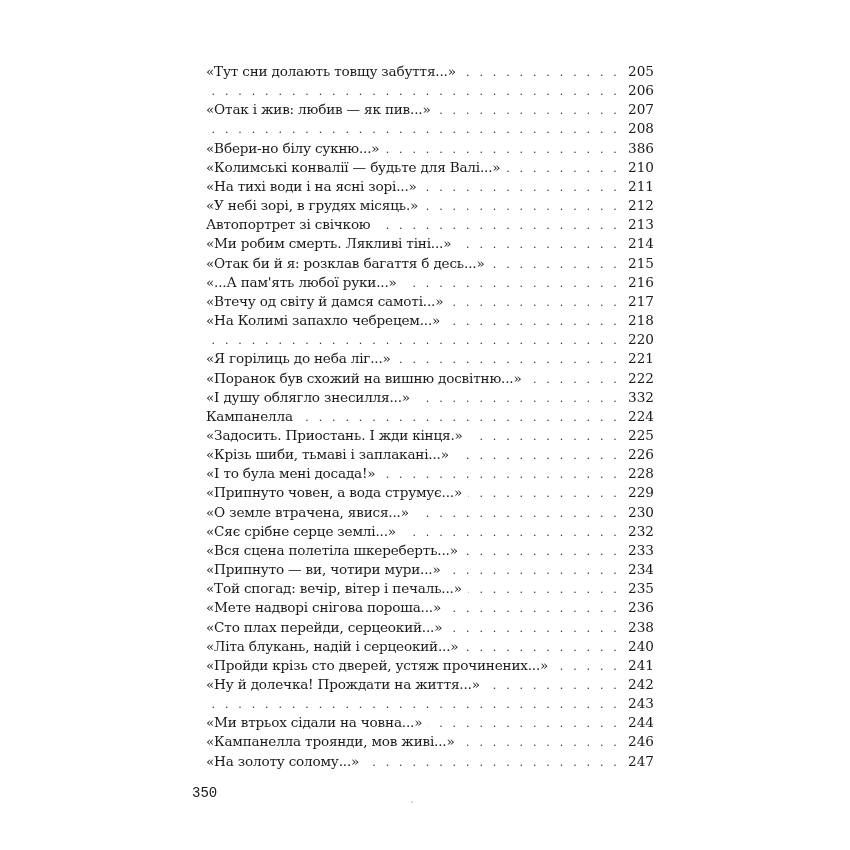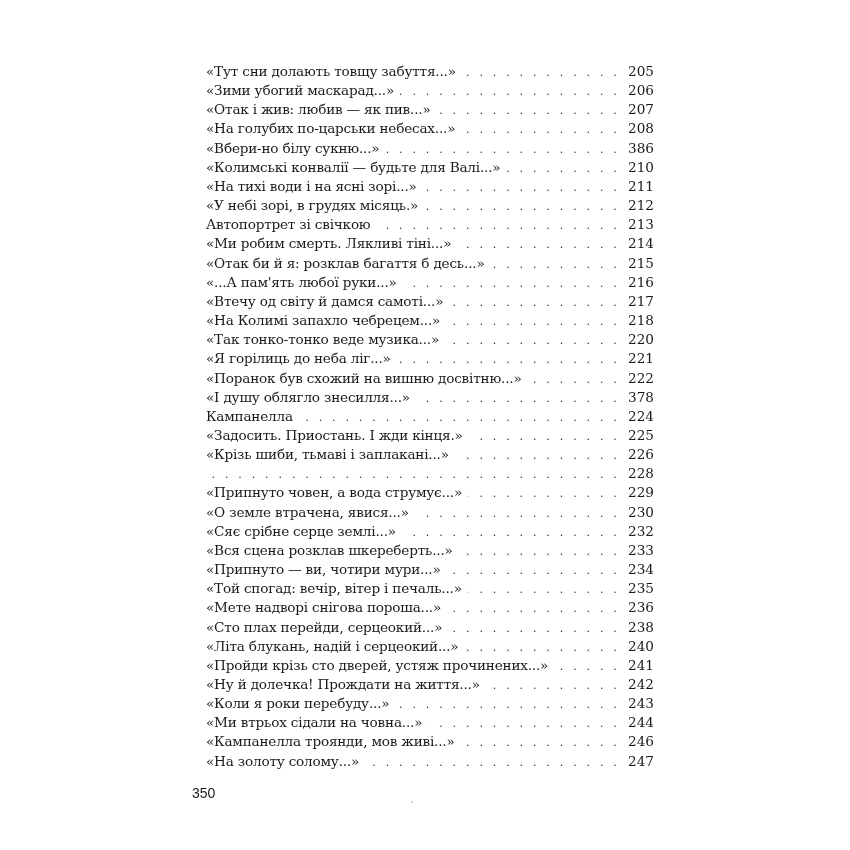--- a/index.html
+++ b/index.html
@@ -21,49 +21,47 @@
     }
     .toc-title { flex: 0 0 auto; letter-spacing: -0.2px; }
     .toc-leader {
       flex: 1 1 auto; overflow: hidden; margin: 0 8px 0 6px;
       font-size: 11px; letter-spacing: 3.2px; color: #333;
       white-space: nowrap; text-align: right; direction: rtl;
     }
     .toc-page { flex: 0 0 auto; text-align: right; min-width: 24px; }
     .folio {
       position: absolute; left: 188px; top: 785px; font-size: 14px;
-      font-family: Liberation Sans, sans-serif;
+      font-family: Liberation Mono, monospace;
     }
     .speck {
       position: absolute; left: 407px; top: 801px; width: 2px; height: 2px;
       background: #c8c8c8; border-radius: 1px;
     }
   </style>
 </head>
 <body>
 
 <div class="page">
   <div class="toc" id="toc">
       <div class="toc-row">
         <span class="toc-title">«Тут сни долають товщу забуття...»</span>
         <span class="toc-leader">. . . . . . . . . . . . . . . . . . . . . . . . . . . . . . . . . . . . . . . . . . . . . . . . . . . . . . . . . . . . .</span>
         <span class="toc-page">205</span>
       </div>
       <div class="toc-row">
-        <span class="toc-title">«Зими убогий маскарад...»</span>
         <span class="toc-leader">. . . . . . . . . . . . . . . . . . . . . . . . . . . . . . . . . . . . . . . . . . . . . . . . . . . . . . . . . . . . .</span>
         <span class="toc-page">206</span>
       </div>
       <div class="toc-row">
         <span class="toc-title">«Отак і жив: любив — як пив...»</span>
         <span class="toc-leader">. . . . . . . . . . . . . . . . . . . . . . . . . . . . . . . . . . . . . . . . . . . . . . . . . . . . . . . . . . . . .</span>
         <span class="toc-page">207</span>
       </div>
       <div class="toc-row">
-        <span class="toc-title">«На голубих по-царськи небесах...»</span>
         <span class="toc-leader">. . . . . . . . . . . . . . . . . . . . . . . . . . . . . . . . . . . . . . . . . . . . . . . . . . . . . . . . . . . . .</span>
         <span class="toc-page">208</span>
       </div>
       <div class="toc-row">
         <span class="toc-title">«Вбери-но білу сукню...»</span>
         <span class="toc-leader">. . . . . . . . . . . . . . . . . . . . . . . . . . . . . . . . . . . . . . . . . . . . . . . . . . . . . . . . . . . . .</span>
         <span class="toc-page">386</span>
       </div>
       <div class="toc-row">
         <span class="toc-title">«Колимські конвалії — будьте для Валі...»</span>
@@ -104,75 +102,75 @@
         <span class="toc-title">«Втечу од світу й дамся самоті...»</span>
         <span class="toc-leader">. . . . . . . . . . . . . . . . . . . . . . . . . . . . . . . . . . . . . . . . . . . . . . . . . . . . . . . . . . . . .</span>
         <span class="toc-page">217</span>
       </div>
       <div class="toc-row">
         <span class="toc-title">«На Колимі запахло чебрецем...»</span>
         <span class="toc-leader">. . . . . . . . . . . . . . . . . . . . . . . . . . . . . . . . . . . . . . . . . . . . . . . . . . . . . . . . . . . . .</span>
         <span class="toc-page">218</span>
       </div>
       <div class="toc-row">
-        <span class="toc-title">«Так тонко-тонко веде музика...»</span>
         <span class="toc-leader">. . . . . . . . . . . . . . . . . . . . . . . . . . . . . . . . . . . . . . . . . . . . . . . . . . . . . . . . . . . . .</span>
         <span class="toc-page">220</span>
       </div>
       <div class="toc-row">
         <span class="toc-title">«Я горілиць до неба ліг...»</span>
         <span class="toc-leader">. . . . . . . . . . . . . . . . . . . . . . . . . . . . . . . . . . . . . . . . . . . . . . . . . . . . . . . . . . . . .</span>
         <span class="toc-page">221</span>
       </div>
       <div class="toc-row">
         <span class="toc-title">«Поранок був схожий на вишню досвітню...»</span>
         <span class="toc-leader">. . . . . . . . . . . . . . . . . . . . . . . . . . . . . . . . . . . . . . . . . . . . . . . . . . . . . . . . . . . . .</span>
         <span class="toc-page">222</span>
       </div>
       <div class="toc-row">
         <span class="toc-title">«І душу обляг­ло знесилля...»</span>
         <span class="toc-leader">. . . . . . . . . . . . . . . . . . . . . . . . . . . . . . . . . . . . . . . . . . . . . . . . . . . . . . . . . . . . .</span>
-        <span class="toc-page">378</span>
+        <span class="toc-page">332</span>
       </div>
       <div class="toc-row">
         <span class="toc-title">Кампанелла</span>
         <span class="toc-leader">. . . . . . . . . . . . . . . . . . . . . . . . . . . . . . . . . . . . . . . . . . . . . . . . . . . . . . . . . . . . .</span>
         <span class="toc-page">224</span>
       </div>
       <div class="toc-row">
         <span class="toc-title">«Задосить. Приостань. І жди кінця.»</span>
         <span class="toc-leader">. . . . . . . . . . . . . . . . . . . . . . . . . . . . . . . . . . . . . . . . . . . . . . . . . . . . . . . . . . . . .</span>
         <span class="toc-page">225</span>
       </div>
       <div class="toc-row">
         <span class="toc-title">«Крізь шиби, тьмаві і заплакані...»</span>
         <span class="toc-leader">. . . . . . . . . . . . . . . . . . . . . . . . . . . . . . . . . . . . . . . . . . . . . . . . . . . . . . . . . . . . .</span>
         <span class="toc-page">226</span>
       </div>
       <div class="toc-row">
+        <span class="toc-title">«І то була мені досада!»</span>
         <span class="toc-leader">. . . . . . . . . . . . . . . . . . . . . . . . . . . . . . . . . . . . . . . . . . . . . . . . . . . . . . . . . . . . .</span>
         <span class="toc-page">228</span>
       </div>
       <div class="toc-row">
         <span class="toc-title">«Припнуто човен, а вода струмує...»</span>
         <span class="toc-leader">. . . . . . . . . . . . . . . . . . . . . . . . . . . . . . . . . . . . . . . . . . . . . . . . . . . . . . . . . . . . .</span>
         <span class="toc-page">229</span>
       </div>
       <div class="toc-row">
         <span class="toc-title">«О земле втрачена, явися...»</span>
         <span class="toc-leader">. . . . . . . . . . . . . . . . . . . . . . . . . . . . . . . . . . . . . . . . . . . . . . . . . . . . . . . . . . . . .</span>
         <span class="toc-page">230</span>
       </div>
       <div class="toc-row">
         <span class="toc-title">«Сяє срібне серце землі...»</span>
         <span class="toc-leader">. . . . . . . . . . . . . . . . . . . . . . . . . . . . . . . . . . . . . . . . . . . . . . . . . . . . . . . . . . . . .</span>
         <span class="toc-page">232</span>
       </div>
       <div class="toc-row">
-        <span class="toc-title">«Вся сцена розклав шкереберть...»</span>
+        <span class="toc-title">«Вся сцена полетіла шкереберть...»</span>
         <span class="toc-leader">. . . . . . . . . . . . . . . . . . . . . . . . . . . . . . . . . . . . . . . . . . . . . . . . . . . . . . . . . . . . .</span>
         <span class="toc-page">233</span>
       </div>
       <div class="toc-row">
         <span class="toc-title">«Припнуто — ви, чотири мури...»</span>
         <span class="toc-leader">. . . . . . . . . . . . . . . . . . . . . . . . . . . . . . . . . . . . . . . . . . . . . . . . . . . . . . . . . . . . .</span>
         <span class="toc-page">234</span>
       </div>
       <div class="toc-row">
         <span class="toc-title">«Той спогад: вечір, вітер і печаль...»</span>
@@ -198,21 +196,20 @@
         <span class="toc-title">«Пройди крізь сто дверей, устяж прочинених...»</span>
         <span class="toc-leader">. . . . . . . . . . . . . . . . . . . . . . . . . . . . . . . . . . . . . . . . . . . . . . . . . . . . . . . . . . . . .</span>
         <span class="toc-page">241</span>
       </div>
       <div class="toc-row">
         <span class="toc-title">«Ну й долечка! Прождати на життя...»</span>
         <span class="toc-leader">. . . . . . . . . . . . . . . . . . . . . . . . . . . . . . . . . . . . . . . . . . . . . . . . . . . . . . . . . . . . .</span>
         <span class="toc-page">242</span>
       </div>
       <div class="toc-row">
-        <span class="toc-title">«Коли я роки перебуду...»</span>
         <span class="toc-leader">. . . . . . . . . . . . . . . . . . . . . . . . . . . . . . . . . . . . . . . . . . . . . . . . . . . . . . . . . . . . .</span>
         <span class="toc-page">243</span>
       </div>
       <div class="toc-row">
         <span class="toc-title">«Ми втрьох сідали на човна...»</span>
         <span class="toc-leader">. . . . . . . . . . . . . . . . . . . . . . . . . . . . . . . . . . . . . . . . . . . . . . . . . . . . . . . . . . . . .</span>
         <span class="toc-page">244</span>
       </div>
       <div class="toc-row">
         <span class="toc-title">«Кампанелла троянди, мов живі...»</span>

